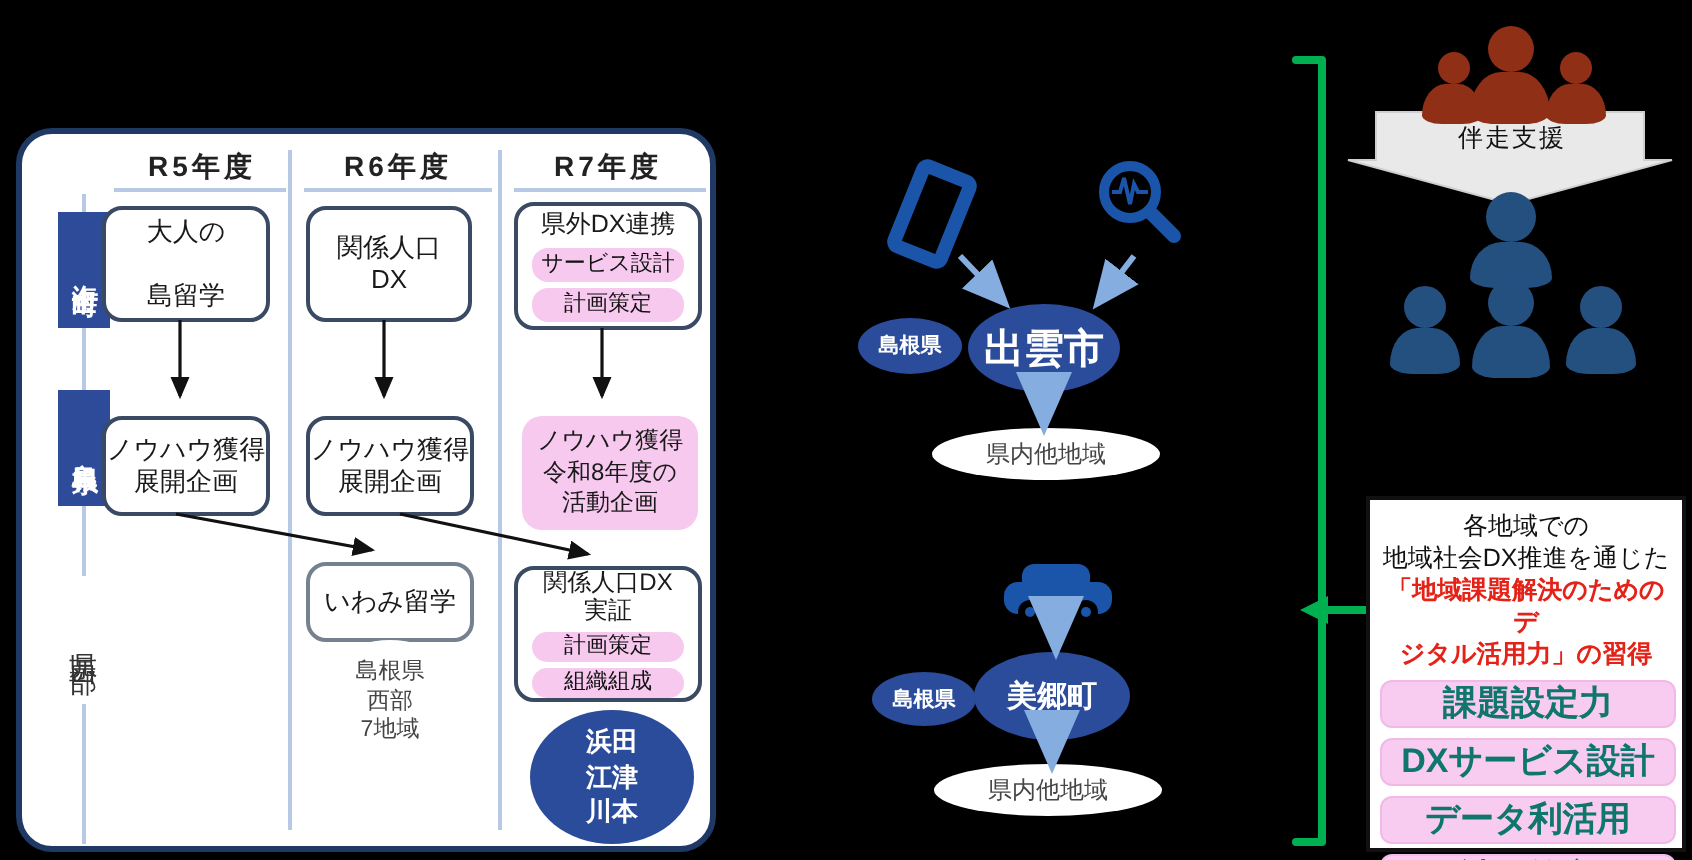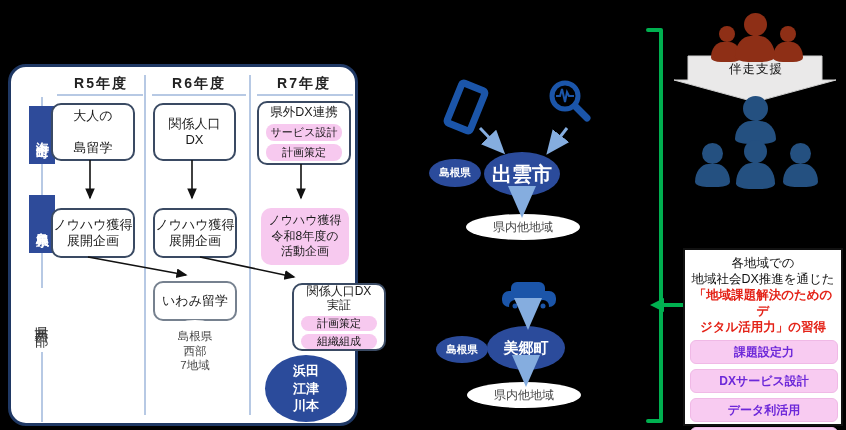--- a/index.html
+++ b/index.html
@@ -46,22 +46,22 @@
   .blue-p{background:#245080;}
   
   .support-label{left:692px;top:61px;width:128px;text-align:center;font-size:12.5px;
     color:#111;letter-spacing:1px;}
   
   .outcome{left:683px;top:248px;width:160px;height:178px;background:#fff;
     border:2px solid #111;padding:5px 5px 0 5px;}
   .outcome .t{font-size:12.5px;line-height:16px;text-align:center;color:#111;}
   .outcome .t.red{color:#E42217;font-weight:700;}
   .skill{width:146px;height:22px;margin:5px auto 0 auto;background:#F8CBF1;
-    border:1px solid #F0B9E6;border-radius:6px;font-size:12px;font-weight:600;
-    line-height:22px;text-align:center;color:#6d28d9;}
+    border:1px solid #F0B9E6;border-radius:6px;font-size:17px;font-weight:600;
+    line-height:22px;text-align:center;color:#0f766e;}
   svg.overlay{position:absolute;left:0;top:0;pointer-events:none;}
 </style>
 </head>
 <body>
 
 <div class="abs panel-left">
 
   <div class="abs col-header" style="left:44px;width:92px;">R5年度</div>
   <div class="abs col-header" style="left:138px;width:100px;">R6年度</div>
   <div class="abs col-header" style="left:242px;width:102px;">R7年度</div>
@@ -106,21 +106,21 @@
   <div class="abs flow-box" style="left:246px;top:34px;width:94px;height:64px;">
     <span style="font-size:12.5px;">県外DX連携</span>
     <span class="pink-pill">サービス設計</span>
     <span class="pink-pill">計画策定</span>
   </div>
   <div class="abs pink-box" style="left:250px;top:141px;width:88px;height:57px;">
     <span>ノウハウ獲得</span>
     <span>令和8年度の</span>
     <span>活動企画</span>
   </div>
-  <div class="abs flow-box" style="left:246px;top:216px;width:94px;height:68px;margin-left:35px;">
+  <div class="abs flow-box" style="left:246px;top:216px;width:94px;height:68px;">
     <span style="font-size:12px;line-height:1.15;">関係人口DX</span>
     <span style="font-size:12px;line-height:1.15;">実証</span>
     <span class="pink-pill" style="height:15px;line-height:15px;">計画策定</span>
     <span class="pink-pill" style="height:15px;line-height:15px;">組織組成</span>
   </div>
   <div class="abs ellipse navy" style="left:254px;top:288px;width:82px;height:67px;font-size:13px;line-height:1.35;">
     <span>浜田</span>
     <span>江津</span>
     <span>川本</span>
   </div>

